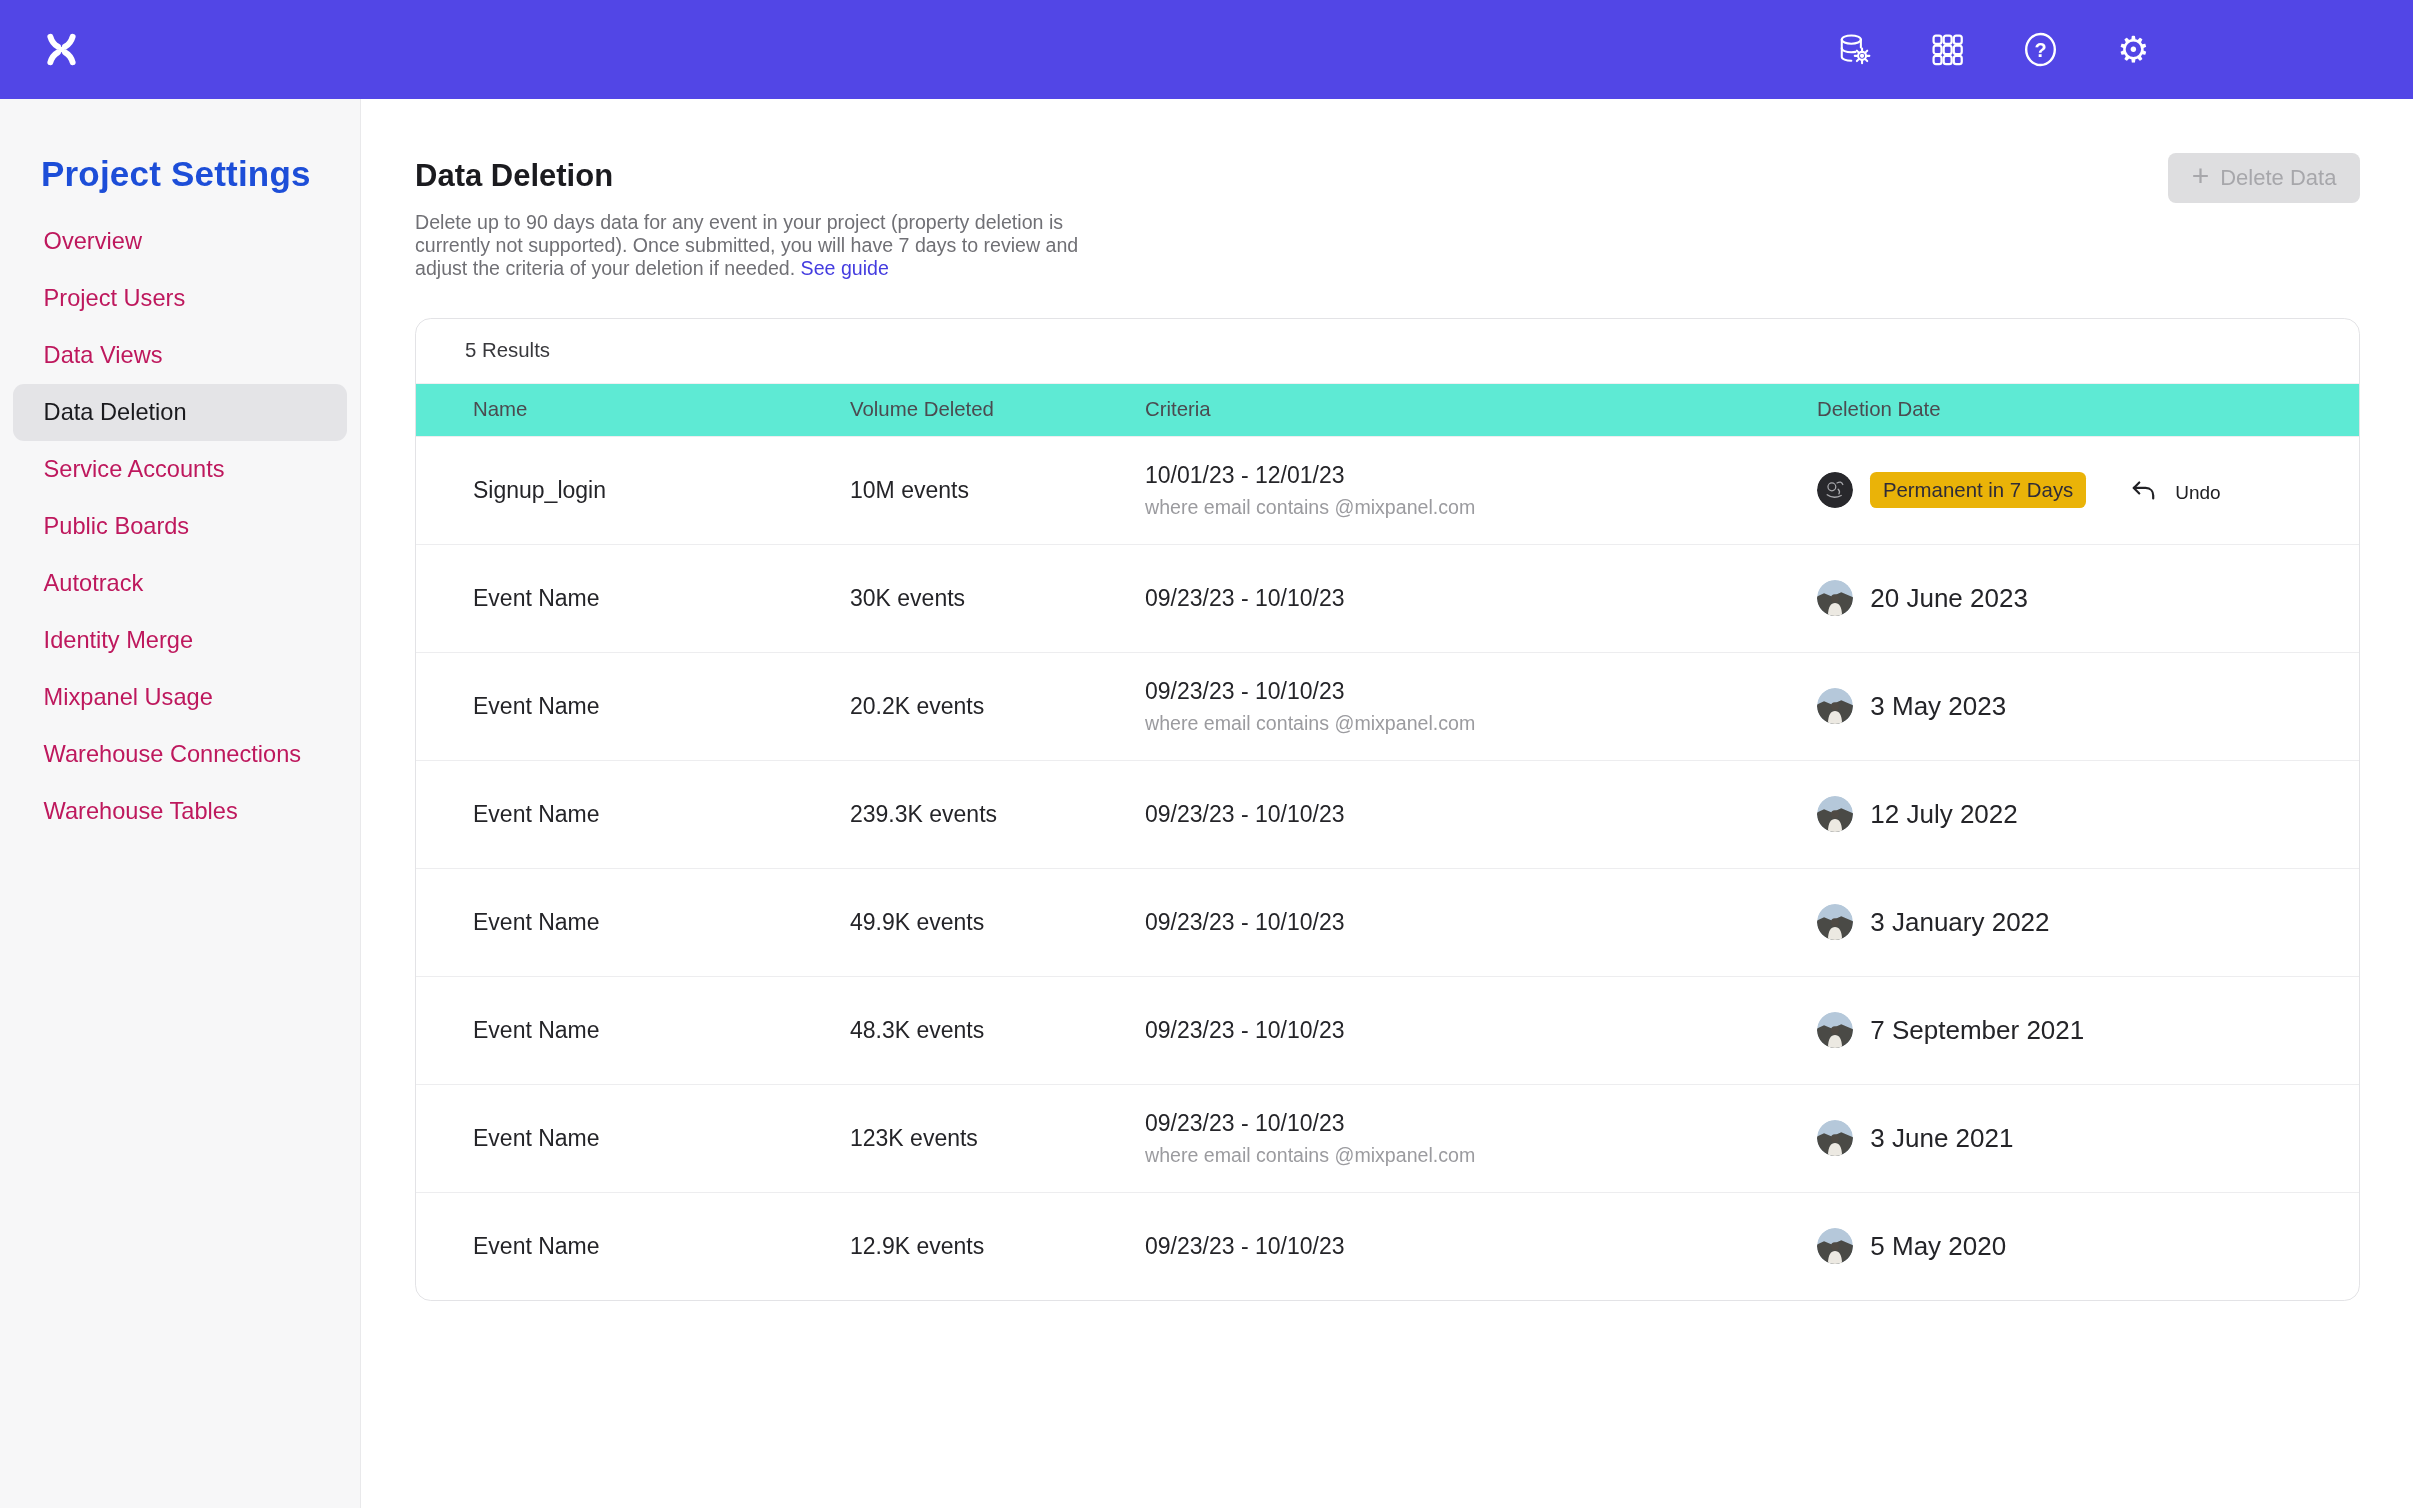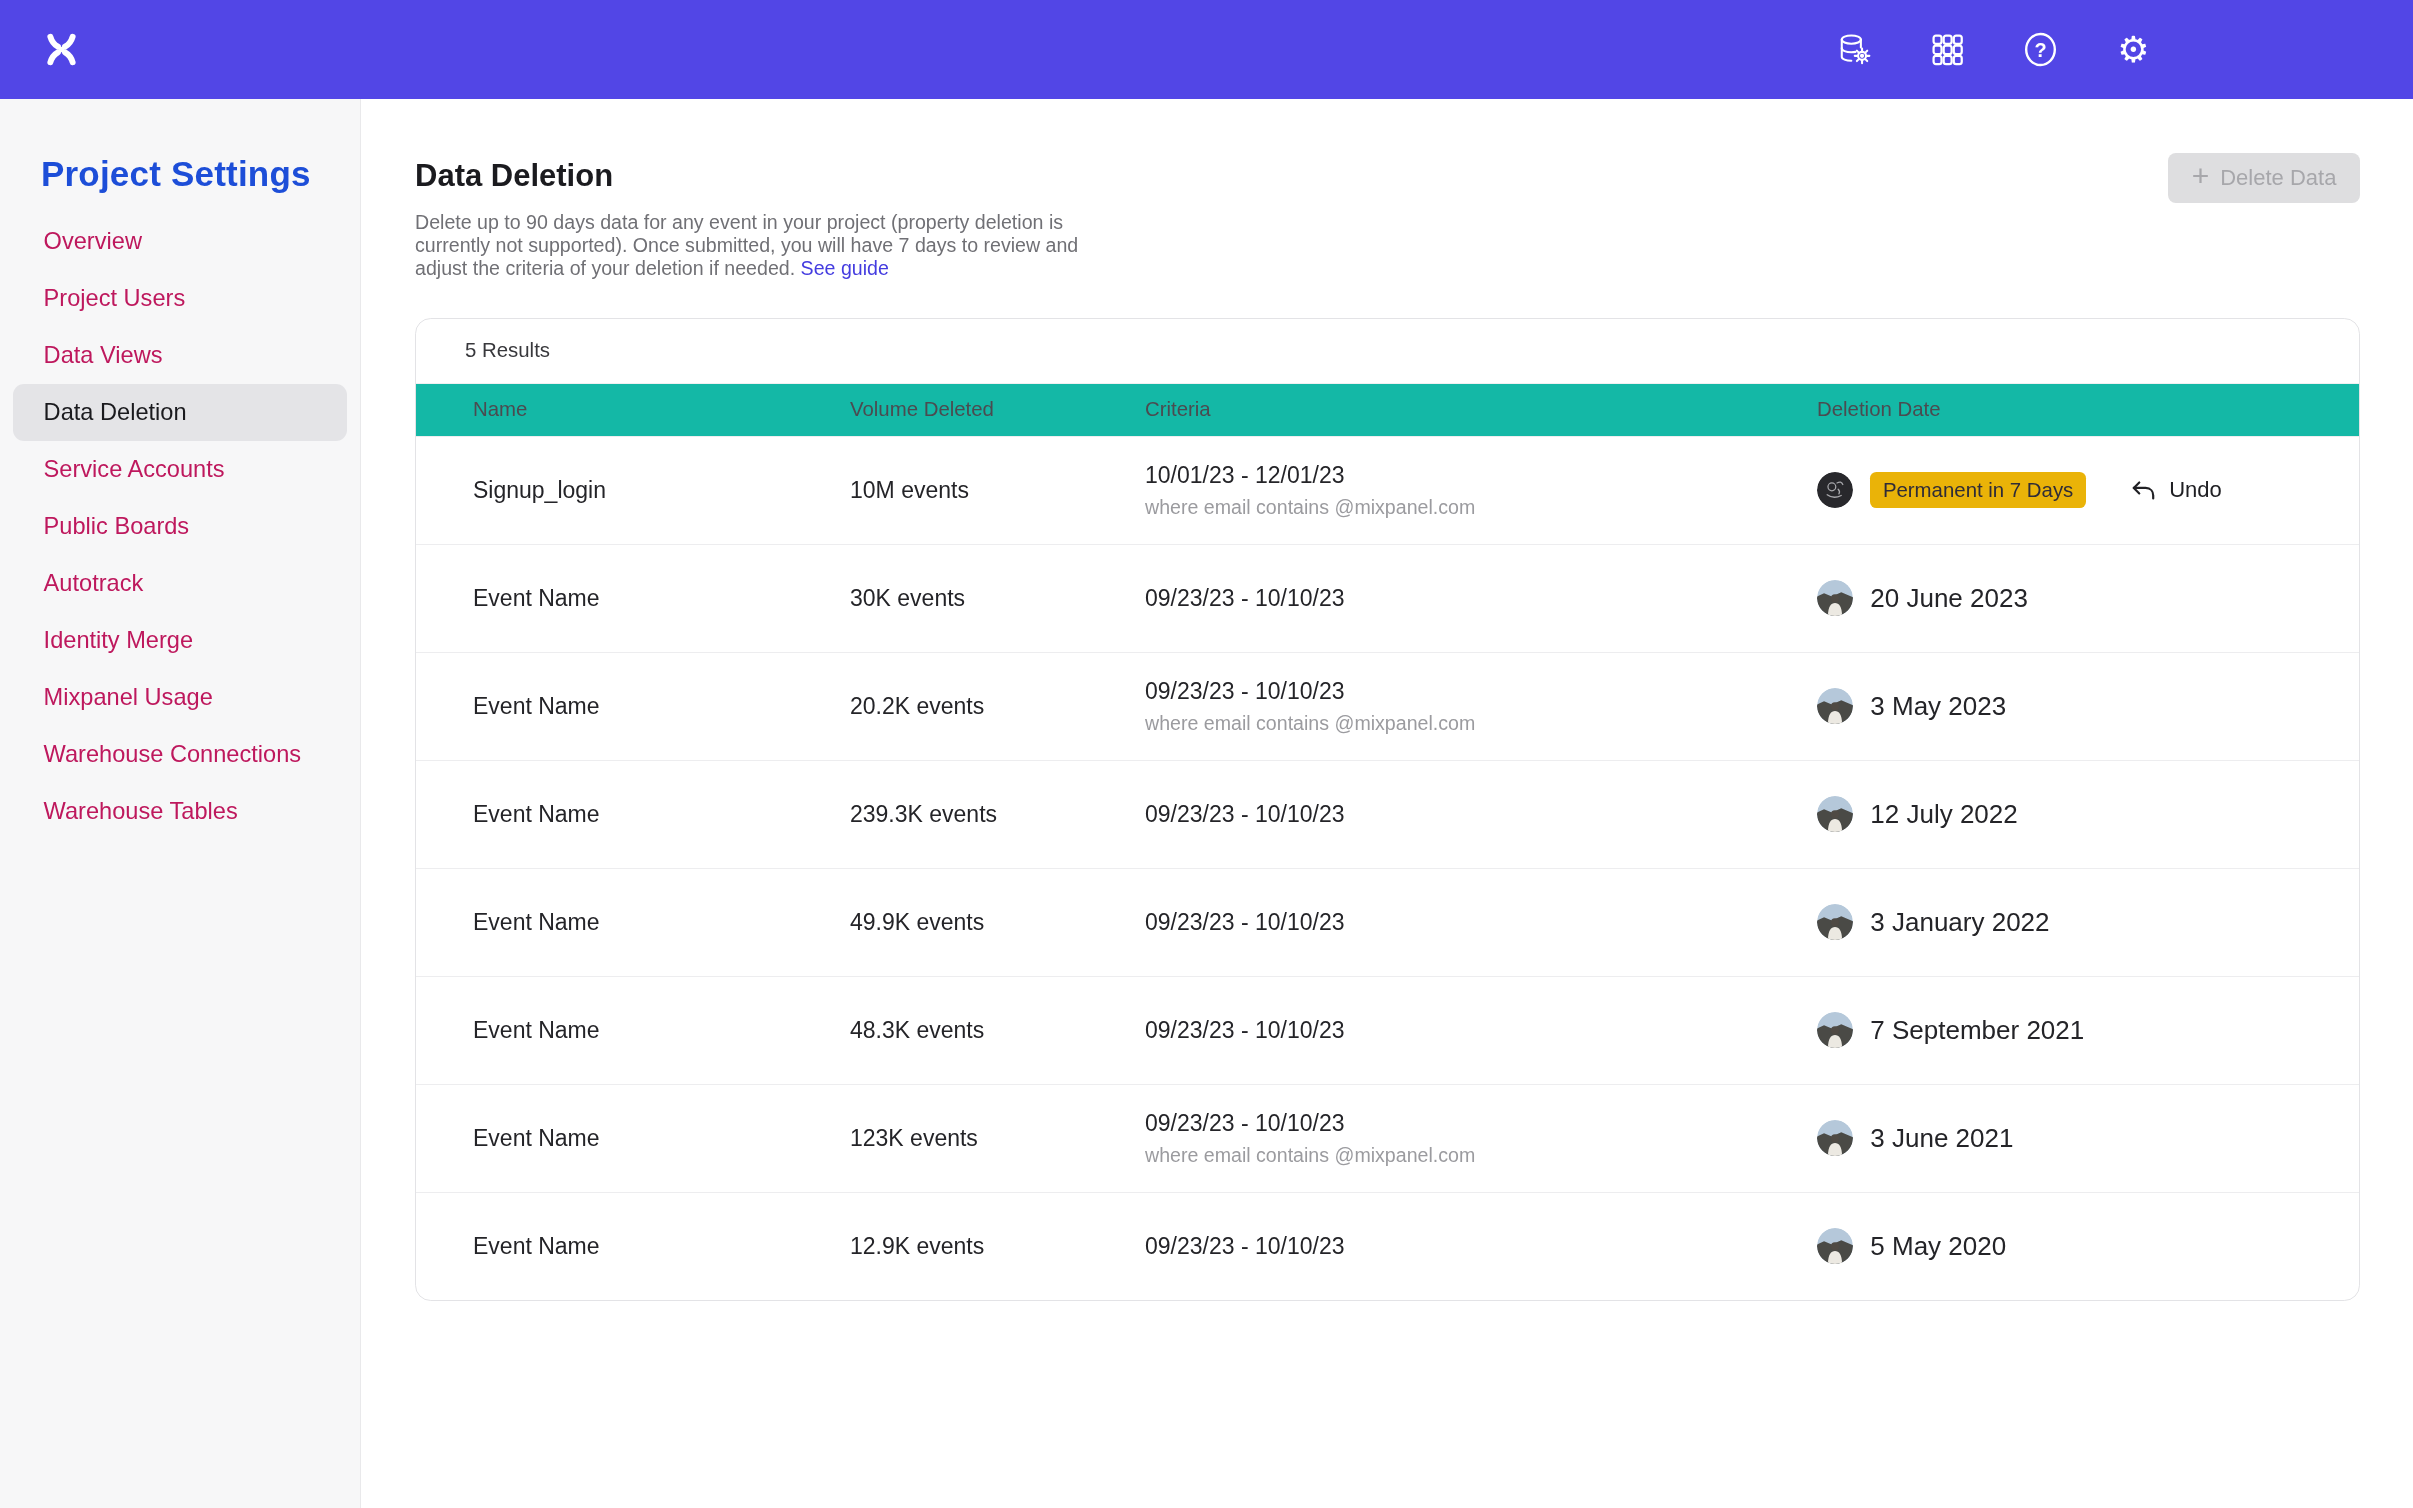--- a/index.html
+++ b/index.html
@@ -56,36 +56,36 @@
   }
   .results-bar{
     height:64px;display:flex;align-items:center;padding-left:49px;
     font-size:20.4px;color:#38383C;
   }
   .grid-cols{
     display:grid;grid-template-columns:377px 295px 672px 1fr;
     padding-left:57px;align-items:center;box-sizing:border-box;
   }
   .thead{
-    height:53px;background:#14b8a6;font-size:20.4px;color:#4B4B50;
+    height:53px;background:#5eead4;font-size:20.4px;color:#4B4B50;
     border-top:0.8px solid #F0F0F2;
   }
   .row{
     height:108px;border-top:0.8px solid #EDEDEF;font-size:23px;color:#242428;
   }
   .crit-sub{font-size:19.6px;color:#9B9B9F;margin-top:7px;}
   .del-cell{display:flex;align-items:center;gap:17.3px;}
   .avatar{width:36px;height:36px;border-radius:50%;flex:0 0 auto;overflow:hidden;}
   .badge{
     background:#eab308;color:#2F2C38;font-size:20.4px;line-height:20.4px;
     padding:7.9px 12.6px;border-radius:6.3px;white-space:nowrap;
   }
   .undo{
-    display:flex;align-items:center;gap:12px;margin-left:27px;
-    font-size:22px;color:#202024;cursor:pointer;
+    display:flex;align-items:flex-end;gap:18px;margin-left:27px;
+    font-size:19px;color:#202024;cursor:pointer;
   }
   .datetxt{font-size:26px;color:#242428;}
 </style>
 </head>
 <body>
 
 <div class="topbar">
   <span class="logo">
     <svg width="35" height="35" viewBox="0 0 44 44">
       <g stroke="#ffffff" stroke-width="7.5" stroke-linecap="round" fill="none">

